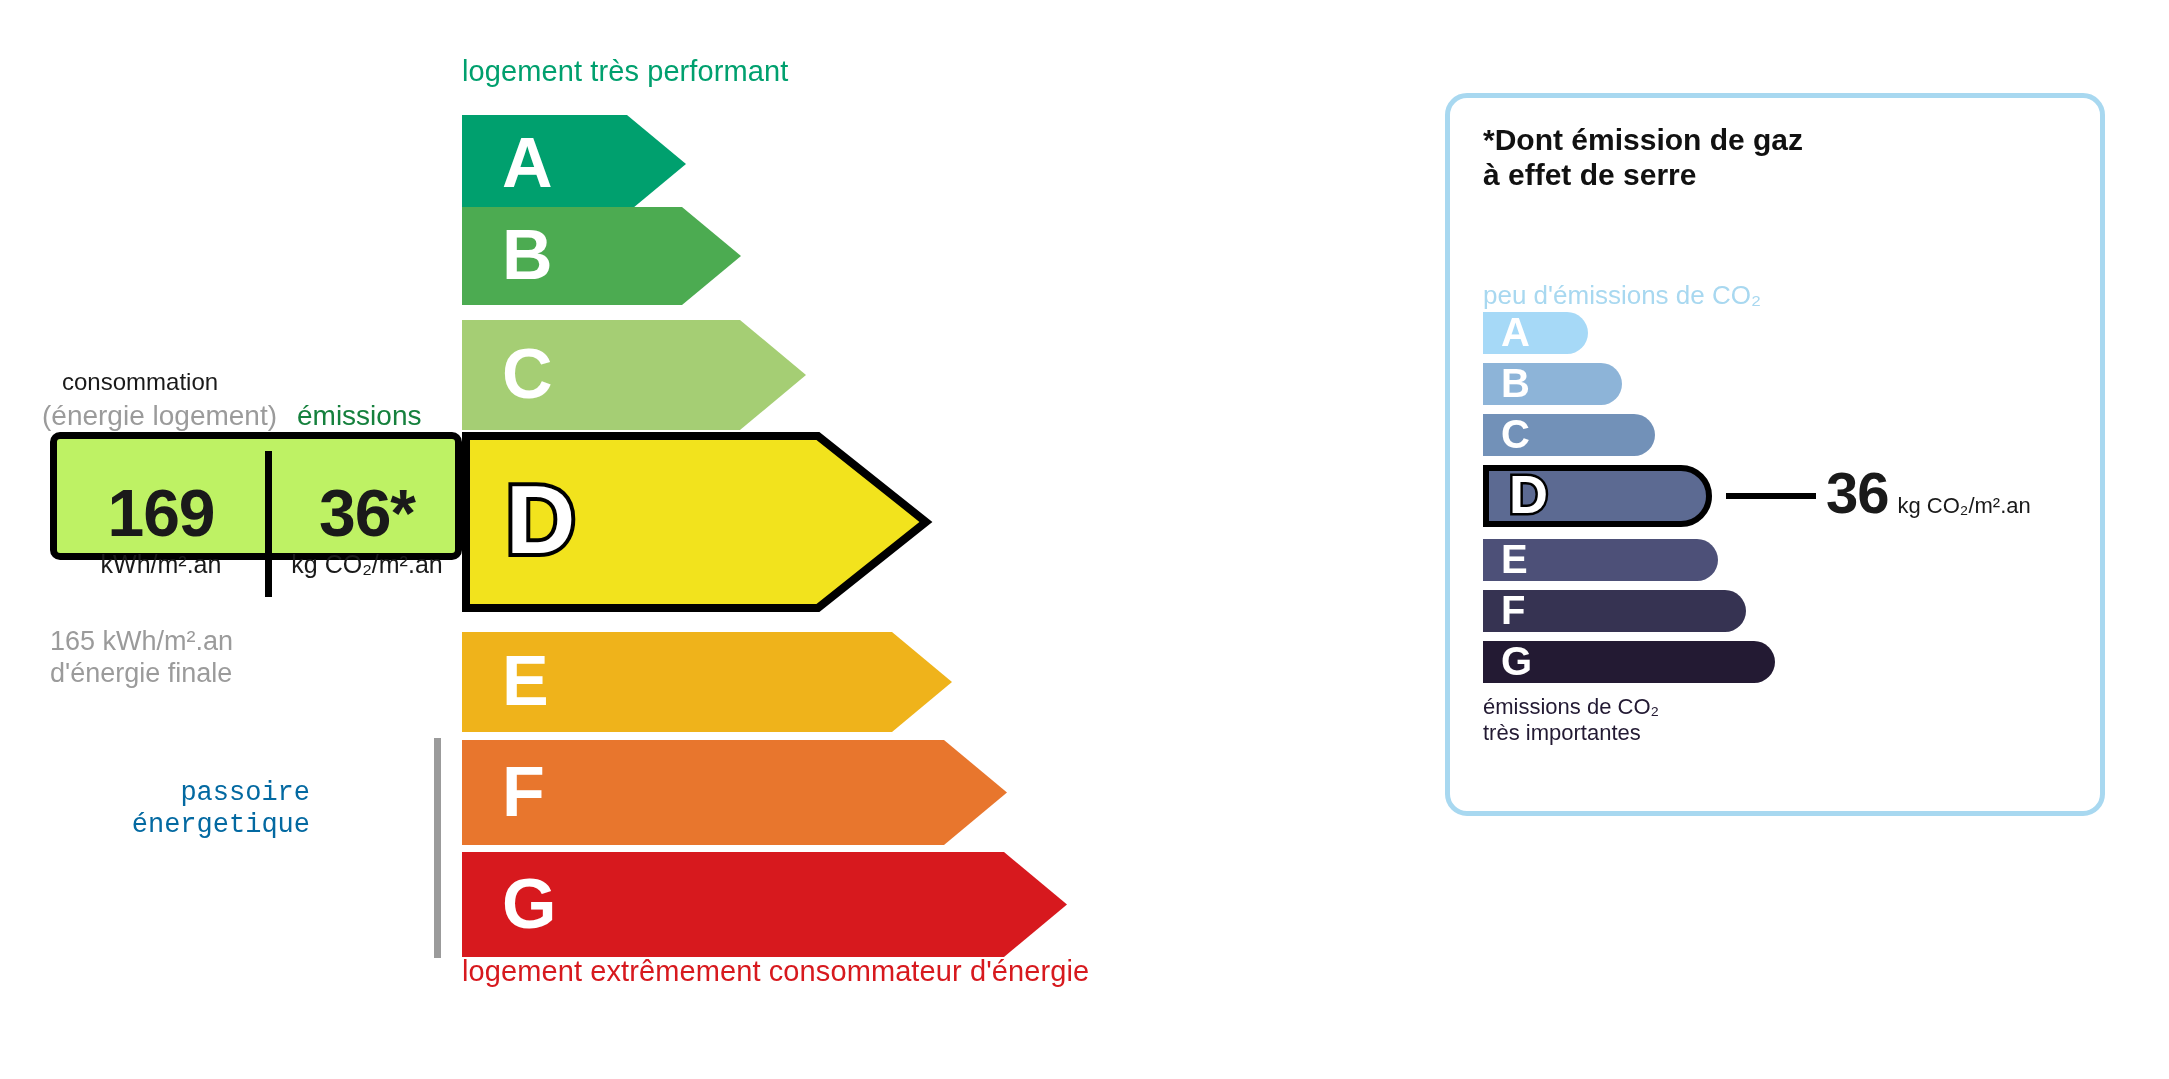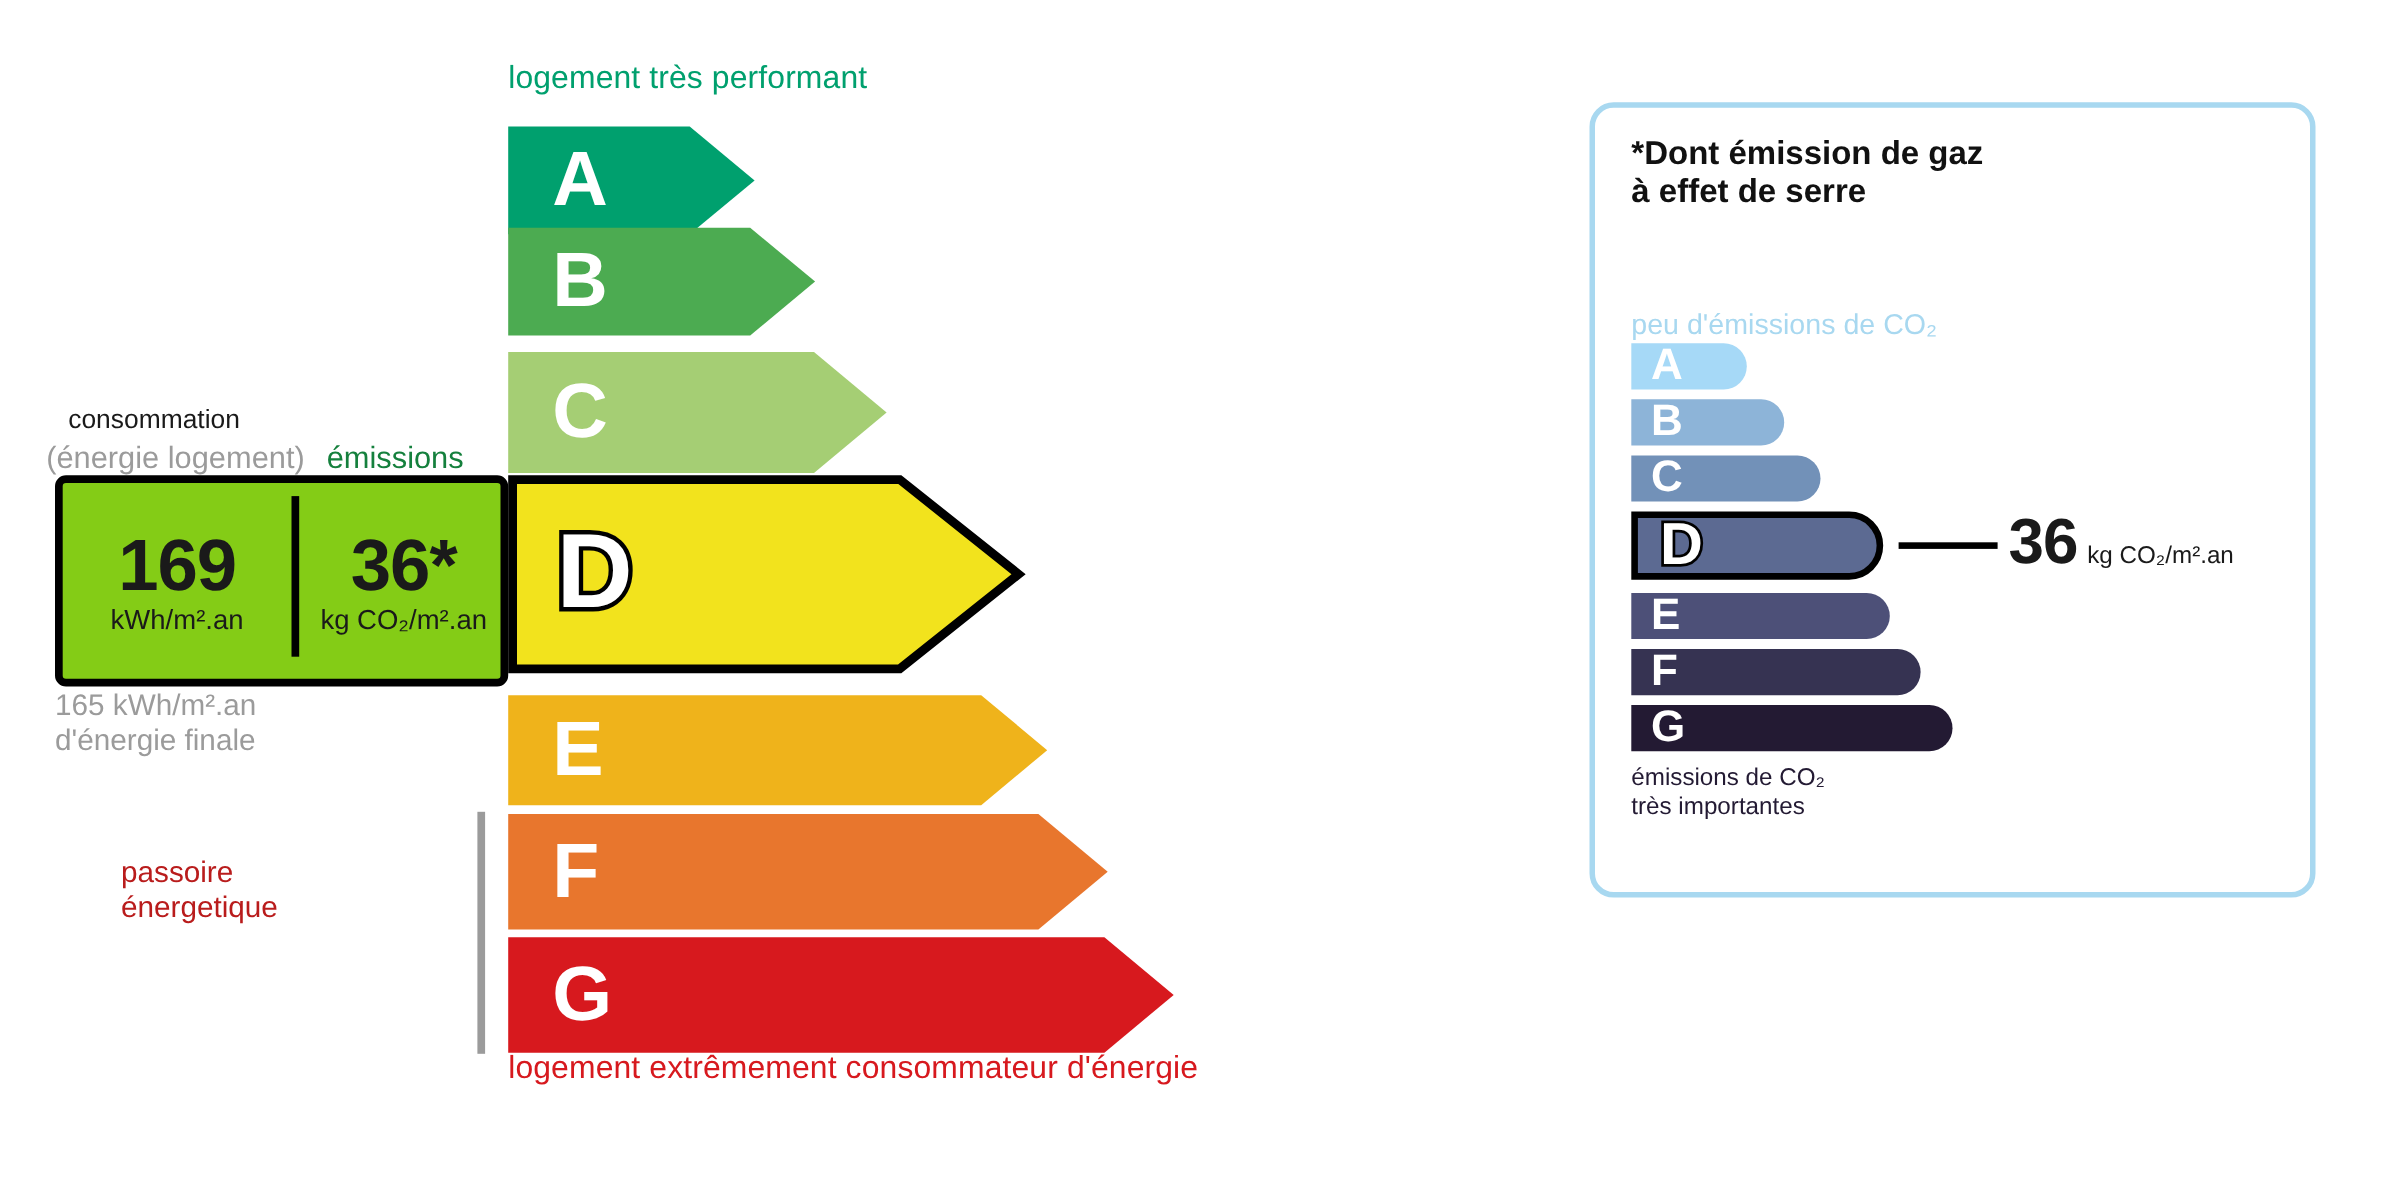--- a/index.html
+++ b/index.html
@@ -19,33 +19,33 @@
   .bar .glyph{position:absolute;left:40px;top:50%;transform:translateY(-52%);
         font-size:70px;font-weight:700;color:#ffffff;line-height:1;}
   .bar.row-d .glyph{color:#ffffff;-webkit-text-stroke:0;text-shadow:none;
         font-size:96px;left:44px;}
 
   
   .lbl-consommation{position:absolute;left:62px;top:368px;font-size:24px;color:#1a1a1a;white-space:nowrap;}
   .lbl-primaire{position:absolute;left:42px;top:400px;font-size:28px;color:#9b9b9b;white-space:nowrap;}
   .lbl-emissions{position:absolute;left:297px;top:400px;font-size:28px;color:#15803d;white-space:nowrap;}
 
-  .valuebox{position:absolute;left:50px;top:432px;width:412px;height:192px;
-        background:#84cc16;border:7px solid #000000;border-radius:10px;box-sizing:border-box;z-index:5;padding-left:44px;}
+  .valuebox{position:absolute;left:50px;top:432px;width:412px;height:128px;
+        background:#bef264;border:7px solid #000000;border-radius:10px;box-sizing:border-box;z-index:5;padding-left:44px;}
   .valuebox .divider{position:absolute;left:208px;top:12px;width:7px;height:146px;background:#000000;}
   .cell{position:absolute;top:14px;height:150px;display:flex;flex-direction:column;
         align-items:center;justify-content:center;}
   .cell.left{left:0px;width:208px;}
   .cell.right{left:215px;width:190px;}
   .cell .num{font-size:66px;font-weight:700;line-height:1;letter-spacing:-1px;}
   .cell .unit{font-size:25px;margin-top:6px;line-height:1;text-align:right;}
 
   .lbl-finale{position:absolute;left:50px;top:625px;font-size:27px;color:#9b9b9b;line-height:1.2;}
-  .lbl-passoire{position:absolute;left:110px;top:777px;width:200px;text-align:left;
-        font-size:27px;color:#b91c1c;line-height:1.2;}
+  .lbl-passoire{position:absolute;left:110px;top:777px;width:200px;text-align:right;
+        font-size:27px;color:#0369a1;line-height:1.2;font-family:Liberation Mono, monospace;}
   .passoire-rule{position:absolute;left:434px;top:738px;width:7px;height:220px;background:#9b9b9b;}
 
   
   .co2panel{position:absolute;left:1445px;top:93px;width:660px;height:723px;
         border:5px solid #a8d8f0;border-radius:22px;box-sizing:border-box;background:#ffffff;}
   .co2-title{position:absolute;left:1483px;top:122px;font-size:30px;font-weight:700;
         line-height:1.18;color:#111111;}
   .co2-top-caption{position:absolute;left:1483px;top:280px;font-size:26px;color:#a8d8f0;white-space:nowrap;}
   .co2-bottom-caption{position:absolute;left:1483px;top:694px;font-size:22px;color:#231a33;line-height:1.2;}
 

